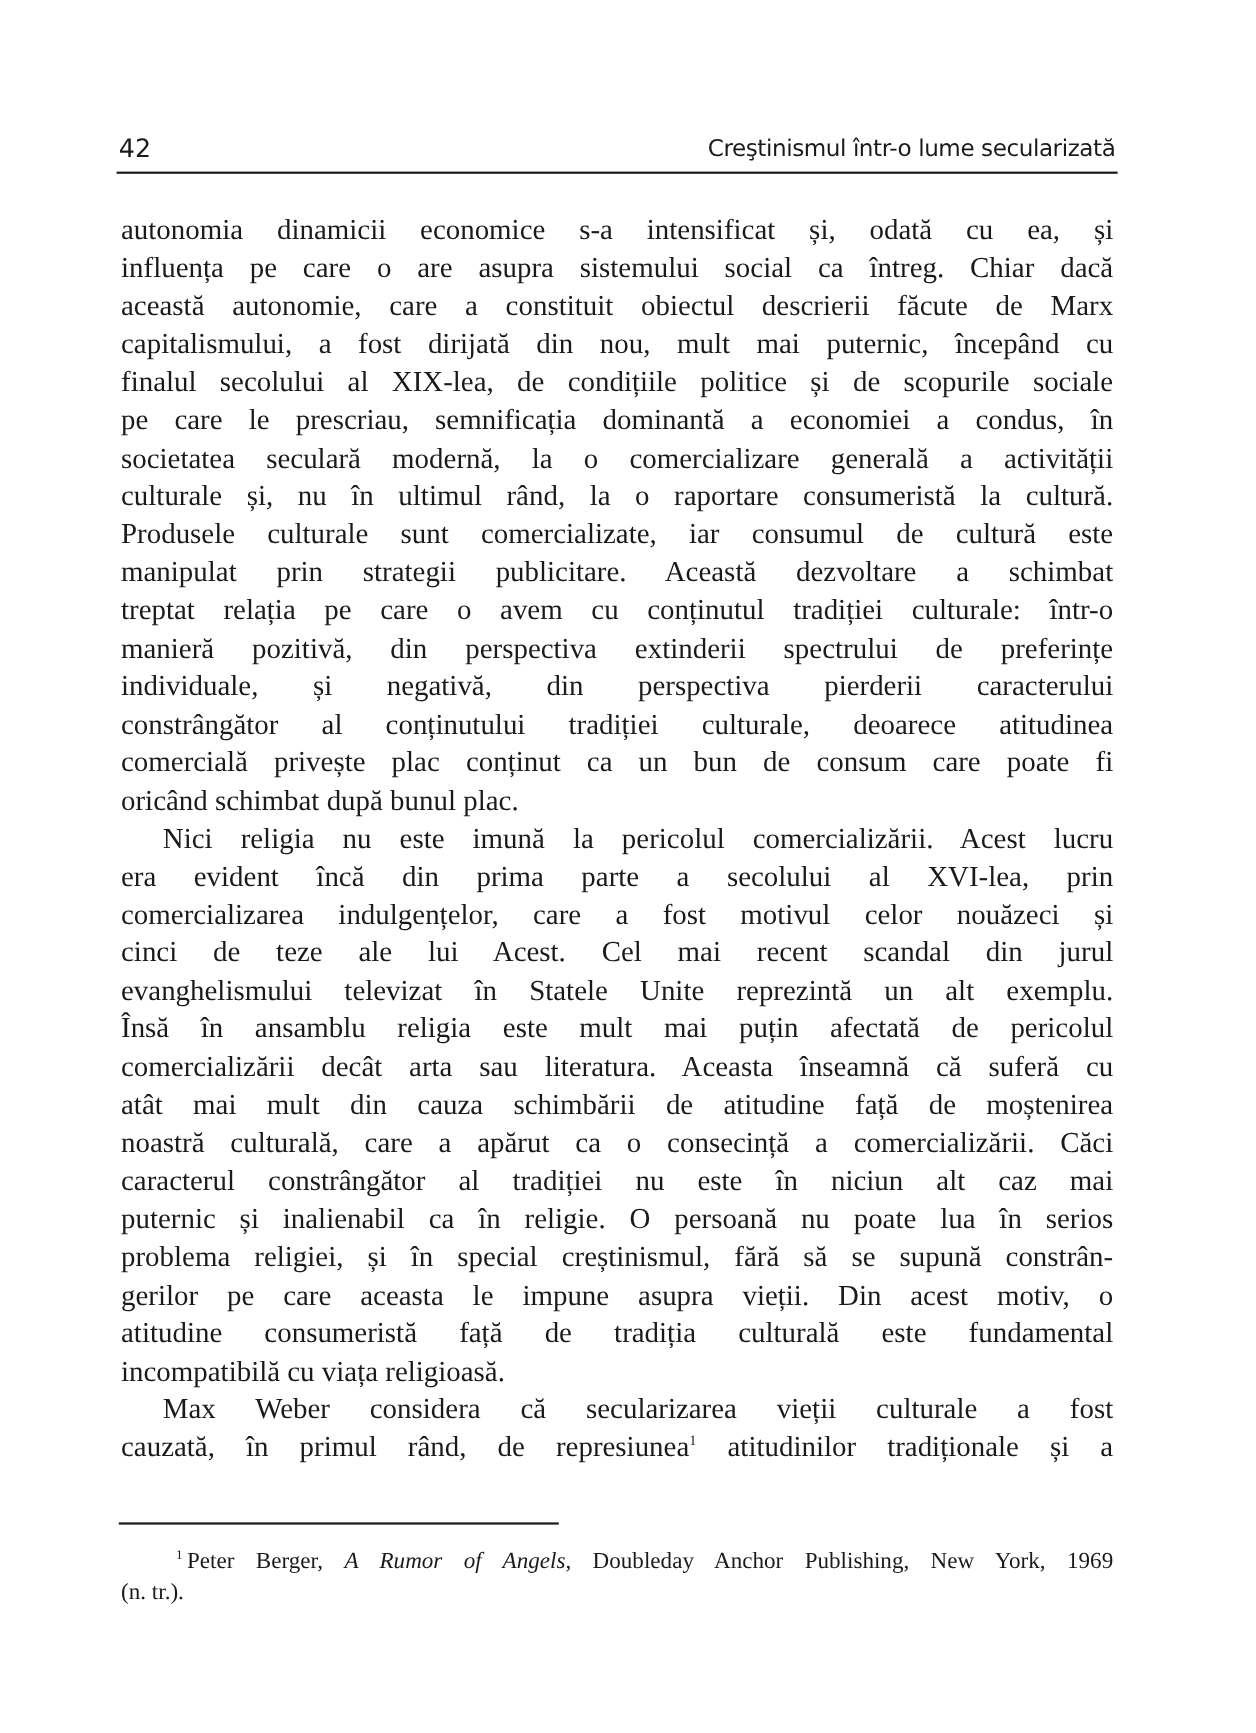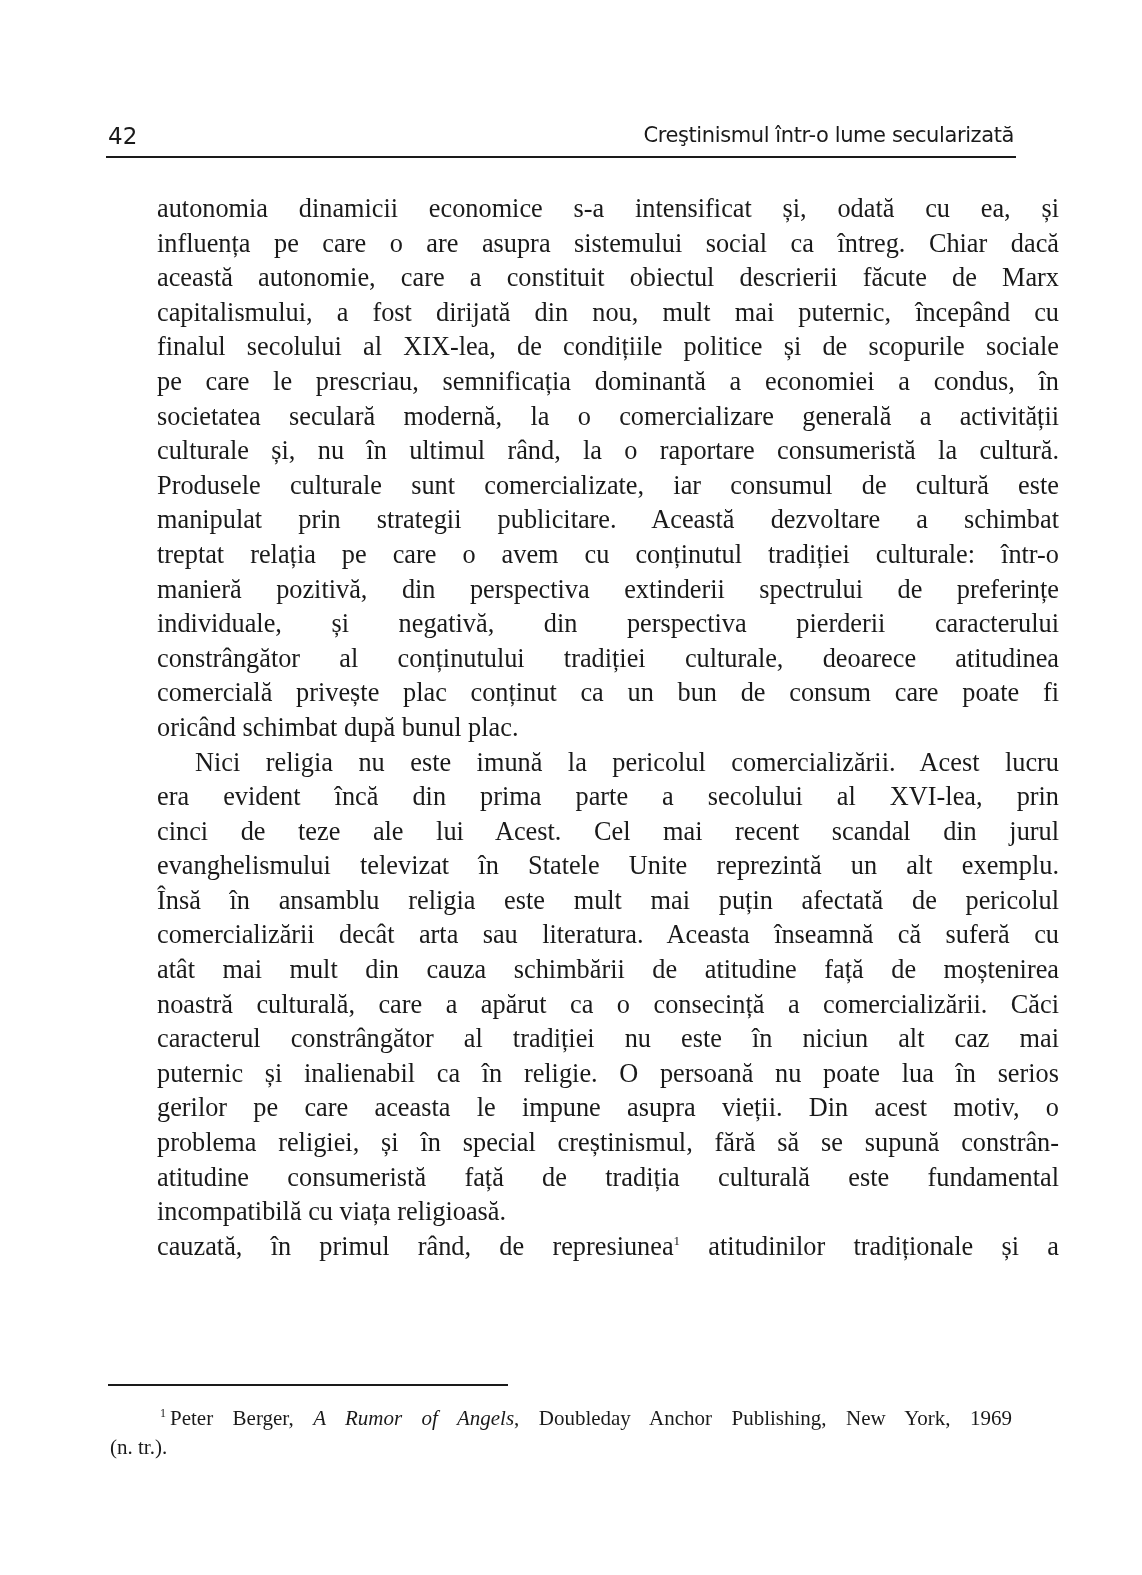--- a/index.html
+++ b/index.html
@@ -2,21 +2,21 @@
 <html><head>
 <meta charset="utf-8">
 <style>
   html, body { margin: 0; padding: 0; background: #ffffff; }
   body { width: 1142px; height: 1575px; position: relative; overflow: hidden; color: #1a1a1a; }
   .page { position: absolute; left: 0; top: 0; width: 1034px; height: 1575px; border-radius: 18px; }
   .header { position: absolute; left: 108px; top: 121px; width: 906px; height: 38px; }
   .page-number { position: absolute; left: 0; top: 2px; font-family: "DejaVu Sans", sans-serif; font-size: 23px; color: #1a1a1a; }
   .running-title { position: absolute; right: 0; top: 2px; font-family: "DejaVu Sans", sans-serif; font-size: 21px; letter-spacing: -0.4px; color: #1a1a1a; white-space: nowrap; margin-left: 32px; }
   .header-rule { position: absolute; left: 106px; top: 156px; width: 910px; height: 2px; background: #1a1a1a; }
-  .body-text { position: absolute; left: 110px; top: 192px; width: 902px; font-family: "Liberation Serif", serif; font-size: 26.3px; line-height: 34.6px; text-align: justify; color: #1a1a1a; margin-left: 47px; }
+  .body-text { position: absolute; left: 110px; top: 192px; width: 902px; font-family: "Liberation Serif", serif; font-size: 26.3px; line-height: 34.6px; text-align: justify; color: #1a1a1a; }
   .line { display: block; text-align: justify; text-align-last: justify; white-space: nowrap; }
   .line.last { text-align-last: left; }
   .indent { padding-left: 38px; }
   sup.fnref { font-size: 13px; vertical-align: 10px; line-height: 0; }
   .footnote-rule { position: absolute; left: 108px; top: 1384px; width: 400px; height: 2px; background: #1a1a1a; }
   .footnotes { position: absolute; left: 110px; top: 1404px; width: 902px; font-family: "Liberation Serif", serif; font-size: 21px; line-height: 29px; color: #1a1a1a; }
   .fn-line { display: block; white-space: nowrap; }
   .fn-line.first { padding-left: 50px; text-align: justify; text-align-last: justify; }
   .fn-marker { font-size: 12px; vertical-align: 8px; line-height: 0; margin-right: 4px; }
   em { font-style: italic; }
@@ -48,35 +48,37 @@
       <span class="line">manieră pozitivă, din perspectiva extinderii spectrului de preferințe</span>
       <span class="line">individuale, și negativă, din perspectiva pierderii caracterului</span>
       <span class="line">constrângător al conținutului tradiției culturale, deoarece atitudinea</span>
       <span class="line">comercială privește plac conținut ca un bun de consum care poate fi</span>
       <span class="line last">oricând schimbat după bunul plac.</span>
     </div>
 
     <div class="para-block">
       <span class="line indent">Nici religia nu este imună la pericolul comercializării. Acest lucru</span>
       <span class="line">era evident încă din prima parte a secolului al XVI-lea, prin</span>
+      <span class="line">comercializarea indulgențelor, care a fost motivul celor nouăzeci și</span>
       <span class="line">cinci de teze ale lui Acest. Cel mai recent scandal din jurul</span>
       <span class="line">evanghelismului televizat în Statele Unite reprezintă un alt exemplu.</span>
       <span class="line">Însă în ansamblu religia este mult mai puțin afectată de pericolul</span>
       <span class="line">comercializării decât arta sau literatura. Aceasta înseamnă că suferă cu</span>
       <span class="line">atât mai mult din cauza schimbării de atitudine față de moștenirea</span>
       <span class="line">noastră culturală, care a apărut ca o consecință a comercializării. Căci</span>
       <span class="line">caracterul constrângător al tradiției nu este în niciun alt caz mai</span>
       <span class="line">puternic și inalienabil ca în religie. O persoană nu poate lua în serios</span>
+      <span class="line">problema religiei, și în special creștinismul, fără să se supună constrân-</span>
       <span class="line">gerilor pe care aceasta le impune asupra vieții. Din acest motiv, o</span>
-      <span class="line">problema religiei, și în special creștinismul, fără să se supună constrân-</span>
       <span class="line">atitudine consumeristă față de tradiția culturală este fundamental</span>
       <span class="line last">incompatibilă cu viața religioasă.</span>
     </div>
 
     <div class="para-block">
+      <span class="line indent">Max Weber considera că secularizarea vieții culturale a fost</span>
       <span class="line"><span>cauzată, în primul rând, de represiunea</span><sup class="fnref">1</sup><span> atitudinilor tradiționale și a</span></span>
     </div>
   </div>
 
   <div class="footnote-rule"></div>
 
   <div class="footnotes">
     <div class="footnote">
       <span class="fn-line first"><sup class="fn-marker">1</sup><span>Peter Berger, </span><em>A Rumor of Angels</em><span>, Doubleday Anchor Publishing, New York, 1969</span></span>
       <span class="fn-line">(n. tr.).</span>

